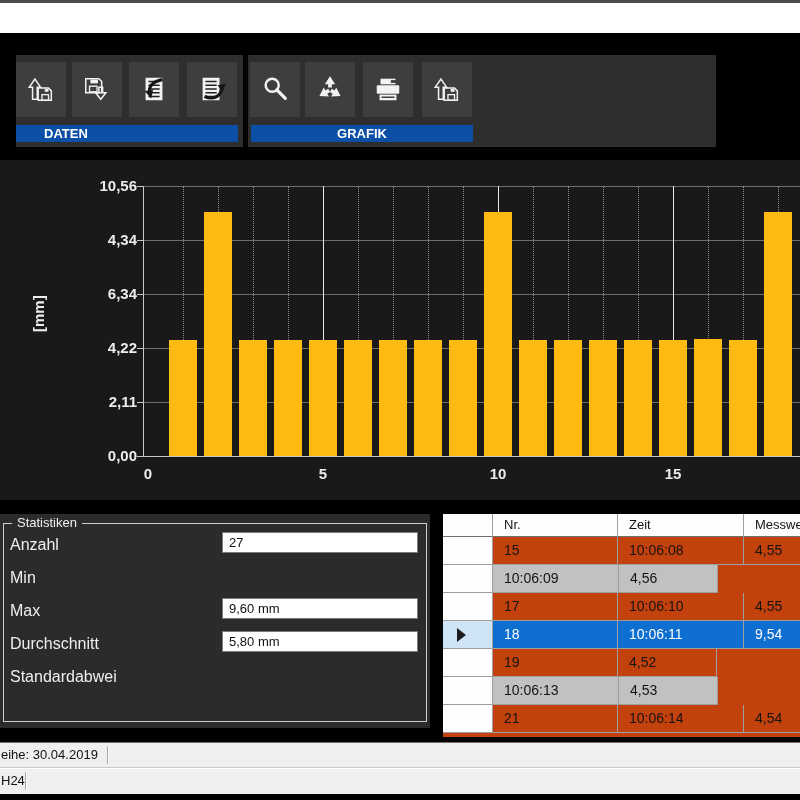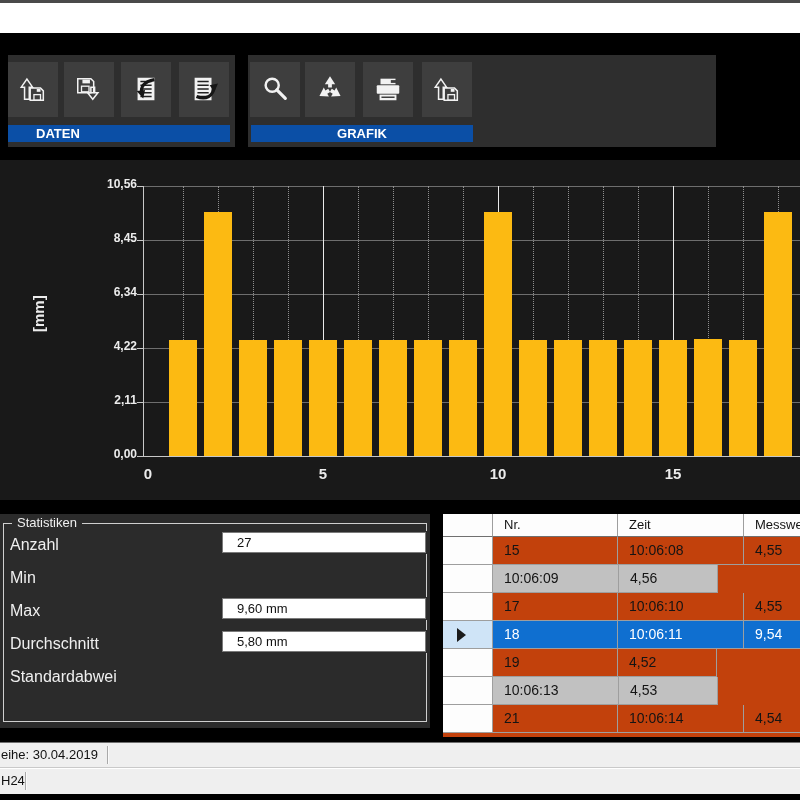--- a/index.html
+++ b/index.html
@@ -16,40 +16,40 @@
   .toolbar{left:0;top:55px;width:800px;height:92px;background:#000;}
   .tgroup{position:absolute;top:0;height:92px;background:#2e2e2e;}
   .tbtn{position:absolute;top:7px;width:50px;height:55px;background:#3e3e3e;cursor:pointer;}
   .tbtn svg{position:absolute;left:10px;top:12px;}
   .group-label{position:absolute;top:70px;height:17px;background:#0b4fa6;color:#fff;
                font-size:13px;font-weight:bold;line-height:17px;}
 
   
   .chart-panel{left:0;top:160px;width:800px;height:340px;background:#191919;overflow:hidden;}
   .ylab{position:absolute;right:663px;width:70px;text-align:right;color:#ececec;
-        font-size:12px;font-weight:600;}
+        font-size:15px;font-weight:600;}
   .ytick{position:absolute;width:6px;height:1px;background:#c8c8c8;left:137px;}
   .hgrid{position:absolute;left:143px;right:0;height:1px;background:#6e6e6e;}
   .vgrid{position:absolute;width:1px;background:transparent;border-left:1px dotted #8f8f8f;}
   .vgrid.major{border-left:none;background:#e9e9e9;}
   .axisline{position:absolute;background:#c8c8c8;}
   .bar{position:absolute;}
   .xlab{position:absolute;width:44px;text-align:center;color:#ececec;font-size:15px;font-weight:600;}
   .mm-label{left:32px;top:130px;width:40px;height:44px;color:#ececec;font-size:15px;font-weight:600;
             transform:rotate(-90deg);}
 
   
   .stats-panel{left:0;top:514px;width:430px;height:214px;background:#2b2b2b;}
   .groupbox{position:absolute;left:3px;top:9px;right:3px;bottom:6px;border:1px solid #cfcfcf;}
   .groupbox-title{position:absolute;left:8px;top:-9px;background:#2b2b2b;color:#efefef;
                   font-size:13px;padding:0 5px;}
   .stat-label{position:absolute;left:10px;color:#efefef;font-size:16px;}
   .stat-input{position:absolute;left:222px;width:188px;height:19px;background:#fff;
               border:1px solid #7a7a7a;outline:1px solid #2b2b2b;color:#111;font-size:13px;
-              line-height:19px;padding-left:14px;font-family:"Liberation Sans",sans-serif;}
+              line-height:19px;padding-left:6px;font-family:"Liberation Sans",sans-serif;}
 
   
   .table-panel{left:443px;top:514px;width:383px;height:223px;background:#c2410c;overflow:hidden;}
   .trow{position:absolute;left:0;width:400px;display:flex;}
   .tcell{box-sizing:border-box;border-right:1px solid #9e9e9e;border-bottom:1px solid #9e9e9e;
          font-size:14px;color:#141414;padding-left:11px;overflow:hidden;white-space:nowrap;}
   .c0{width:50px;padding-left:0;}
   .c1{width:125px;}
   .c2{width:126px;}
   .c3{width:99px;}
@@ -67,21 +67,21 @@
 </style>
 </head>
 <body>
 
 <div class="abs top-edge"></div>
 <div class="abs top-strip"></div>
 <div class="abs menu-band"></div>
 
 <div class="abs toolbar">
 
-  <div class="tgroup" style="left:8px;width:227px">
+  <div class="tgroup" style="left:16px;width:227px">
     <div class="tbtn" style="left:0">
       <svg width="30" height="30" viewBox="0 0 32 32">
         <path d="M7 27 V14 H3.5 L9.5 5.5 L15.5 14 H12 V27 Z" fill="none" stroke="#f2f2f2" stroke-width="1.6"></path>
         <path d="M13 15 h11 l3 3 v10 h-14 z" fill="none" stroke="#f2f2f2" stroke-width="1.6"></path>
         <rect x="17" y="22" width="7" height="6" fill="none" stroke="#f2f2f2" stroke-width="1.4"></rect>
         <rect x="20" y="16" width="4" height="3" fill="#f2f2f2"></rect>
       </svg>
     </div>
     <div class="tbtn" style="left:56px">
       <svg width="30" height="30" viewBox="0 0 32 32">
@@ -169,21 +169,21 @@
     <div class="ytick" style="top: 242px;"></div>
     <div class="ylab" style="top: 233px;">2,11</div>
     <div class="hgrid" style="top: 188px;"></div>
     <div class="ytick" style="top: 188px;"></div>
     <div class="ylab" style="top: 179px;">4,22</div>
     <div class="hgrid" style="top: 134px;"></div>
     <div class="ytick" style="top: 134px;"></div>
     <div class="ylab" style="top: 125px;">6,34</div>
     <div class="hgrid" style="top: 80px;"></div>
     <div class="ytick" style="top: 80px;"></div>
-    <div class="ylab" style="top: 71px;">8,45</div>
+    <div class="ylab" style="top: 71px;">4,34</div>
     <div class="hgrid" style="top: 26px;"></div>
     <div class="ytick" style="top: 26px;"></div>
     <div class="ylab" style="top: 17px;">10,56</div>
     <div class="vgrid" style="left: 183px; top: 26px; height: 270px;"></div>
     <div class="vgrid" style="left: 218px; top: 26px; height: 270px;"></div>
     <div class="vgrid" style="left: 253px; top: 26px; height: 270px;"></div>
     <div class="vgrid" style="left: 288px; top: 26px; height: 270px;"></div>
     <div class="vgrid major" style="left: 323px; top: 26px; height: 270px;"></div>
     <div class="vgrid" style="left: 358px; top: 26px; height: 270px;"></div>
     <div class="vgrid" style="left: 393px; top: 26px; height: 270px;"></div>

